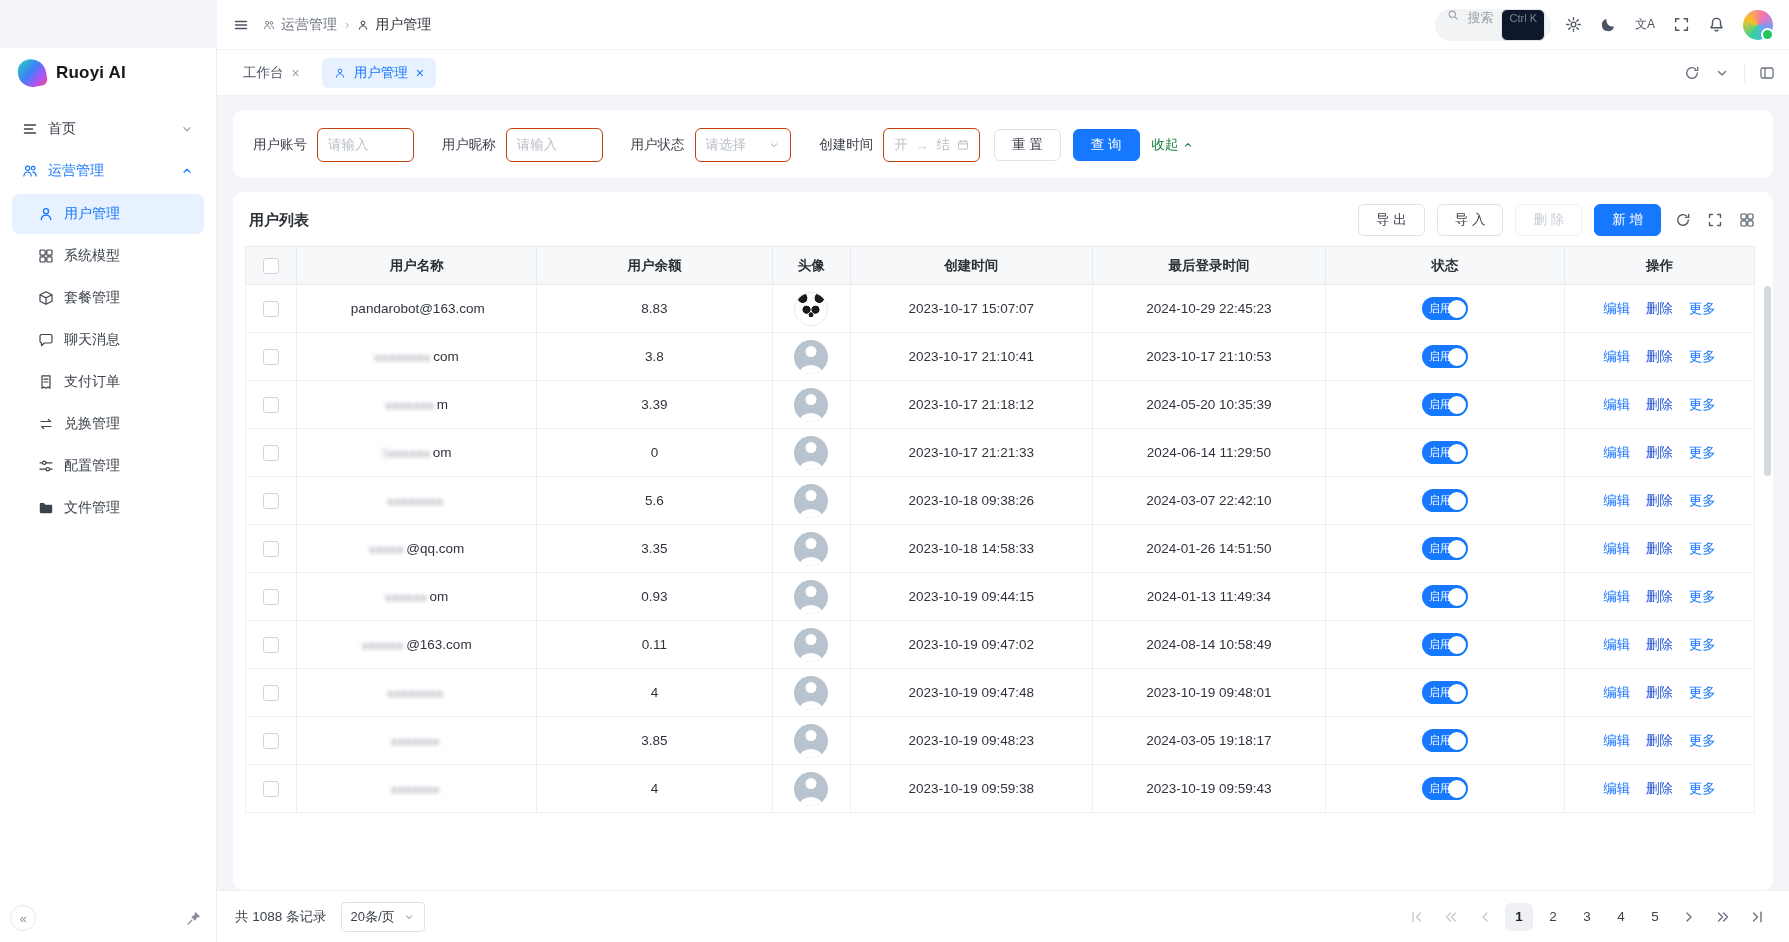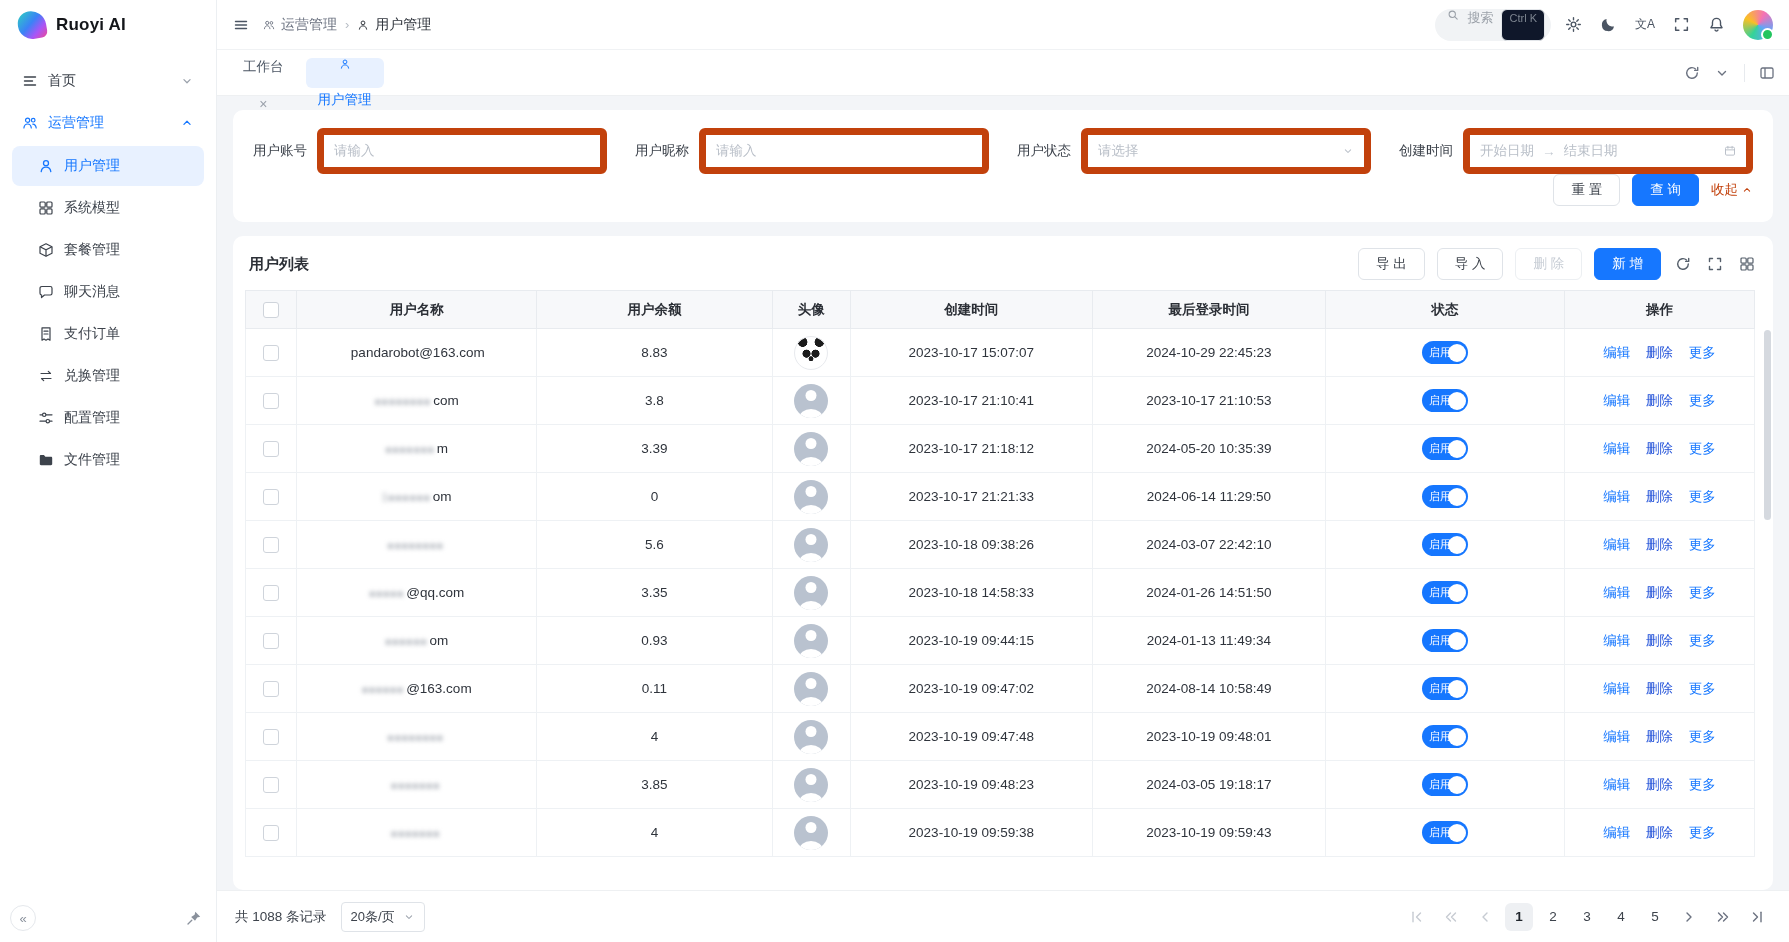--- a/index.html
+++ b/index.html
@@ -5,21 +5,21 @@
   * { box-sizing: border-box; margin: 0; padding: 0; }
   html,body { width:1789px; height:942px; overflow:hidden; }
   body {
     font-family: "Liberation Sans","DejaVu Sans",sans-serif;
     font-size: 14px; color:#2f343c; background:#f3f5f8;
   }
   :root { }
   .app { display:flex; width:100%; height:100%; }
 
   
-  .sidebar { width:217px; background:#fff; border-right:1px solid #eceff2; display:flex; flex-direction:column; position:relative; }
+  .sidebar { width:217px; background:#fff; border-right:1px solid #eceff2; display:flex; flex-direction:column; position:relative;margin-top:48px; }
   .brand { height:50px; display:flex; align-items:center; gap:10px; padding:0 18px; }
   .logo-mark { width:28px; height:28px; flex:0 0 28px; border-radius:60% 75% 30% 70%; transform:rotate(-10deg);
     background:linear-gradient(140deg,#2dd4bf 0%,#3b82f6 45%,#a855f7 72%,#ec4899 100%); }
   .brand-text { font-size:17px; font-weight:700; color:#14161a; letter-spacing:.2px; }
   .menu { flex:1; padding:10px 12px; overflow:hidden; }
   .menu-item { height:42px; display:flex; align-items:center; gap:10px; padding:0 10px; border-radius:8px; color:#3d434c; font-size:14px; cursor:pointer; }
   .menu-item .chevron { margin-left:auto; color:#9aa1ab; width:14px; height:14px; }
   .menu-item.parent-active { color:#1677ff; }
   .menu-item.parent-active .chevron { color:#1677ff; }
   .submenu { display:flex; flex-direction:column; gap:2px; margin:2px 0; }
@@ -46,46 +46,46 @@
   .kbd { background:#0f172a; border:1px solid #e3e6ea; border-radius:6px; padding:2px 7px; font-size:11px; color:#7d8590; }
   .top-icons { display:flex; align-items:center; gap:18px; color:#4b5563; }
   .top-icons .icon { width:17px; height:17px; cursor:pointer; }
   .lang-icon { font-size:12px; color:#4b5563; white-space:nowrap; cursor:pointer; }
   .top-avatar { width:30px; height:30px; border-radius:50%; position:relative; cursor:pointer;
     background:conic-gradient(from 30deg,#f472b6,#60a5fa,#34d399,#fbbf24,#f472b6); }
   .top-avatar::after { content:""; position:absolute; right:-1px; bottom:-1px; width:9px; height:9px; border-radius:50%; background:#22c55e; border:2px solid #fff; }
 
   
   .tabbar { height:46px; background:#fff; border-bottom:1px solid #eef0f2; display:flex; align-items:center; gap:10px; padding:0 14px; }
-  .tab { height:30px; display:flex; align-items:center; gap:21px; padding:0 12px; border-radius:6px; font-size:13.5px; color:#4b5563; cursor:pointer;flex-direction:column; }
+  .tab { height:30px; display:flex; align-items:center; gap:8px; padding:0 12px; border-radius:6px; font-size:13.5px; color:#4b5563; cursor:pointer; }
   .tab .close { color:#9aa1ab; font-size:14px; line-height:1; }
   .tab.active { background:#e8f1ff; color:#1677ff; }
   .tab.active .close { color:#1677ff; }
   .tab-tools { margin-left:auto; display:flex; align-items:center; gap:14px; color:#6b7280; }
   .tab-tools .icon { cursor:pointer; }
   .vdiv { width:1px; height:18px; background:#e7eaee; }
 
   
   .content { flex:1; min-height:0; padding:14px 16px 0; display:flex; flex-direction:column; gap:14px; }
   .card { background:#fff; border-radius:10px; }
 
   
-  .filter-card { padding:18px 20px 16px; display:flex; flex-direction:column; }
+  .filter-card { padding:18px 20px 16px; display:flex; flex-direction:row; gap:14px; }
   .filter-row { display:flex; gap:28px; }
   .field { flex:1; display:flex; align-items:center; gap:10px; min-width:0; }
   .f-label { white-space:nowrap; color:#3d434c; font-size:13.5px; }
-  .control { flex:1; height:34px; border:7px solid #c2410c; border-radius:6px; background:#fff; display:flex; align-items:center; gap:8px; padding:16px 10px; font-size:13.5px; cursor:text; min-width:0; }
+  .control { flex:1; height:34px; border:1px solid #c2410c; border-radius:6px; background:#fff; display:flex; align-items:center; gap:8px; padding:4px 10px; font-size:13.5px; cursor:text; min-width:0; }
   .placeholder { color:#b9bfc8; overflow:hidden; white-space:nowrap; }
   .control .tail { margin-left:auto; color:#b9bfc8; }
   .d-arrow { color:#c2c8d0; }
   .filter-actions { display:flex; justify-content:flex-end; align-items:center; gap:12px; }
   .btn { height:32px; padding:0 17px; border-radius:6px; border:1px solid #dfe3e8; background:#fff; color:#3d434c; font-size:13.5px; cursor:pointer; font-family:inherit; }
   .btn.primary { background:#1677ff; border-color:#1677ff; color:#fff; }
   .btn.disabled { color:#c6ccd4; border-color:#eceff2; cursor:default; }
-  .link-btn { display:flex; align-items:center; gap:3px; color:#c2410c; font-size:13.5px; cursor:pointer; background:none; border:none; font-family:inherit; }
+  .link-btn { display:flex; align-items:center; gap:3px; color:#15803d; font-size:13.5px; cursor:pointer; background:none; border:none; font-family:inherit; }
 
   
   .table-card { flex:1; min-height:0; display:flex; flex-direction:column; overflow:hidden; }
   .card-head { display:flex; align-items:center; gap:12px; padding:12px 16px 10px; }
   .card-title { font-size:15px; font-weight:600; color:#2b2f36; }
   .head-tools { margin-left:auto; display:flex; align-items:center; gap:12px; }
   .icon-btn { background:none; border:none; color:#555f6b; cursor:pointer; padding:2px; display:flex; }
   .table-wrap { position:relative; flex:1; min-height:0; overflow:hidden; padding:0 12px; }
   table { width:calc(100% - 6px); border-collapse:collapse; table-layout:fixed; font-size:13.5px; }
   th { background:#f7f8fa; border:1px solid #e8ebef; height:38px; font-weight:600; color:#2b2f36; text-align:center; }

